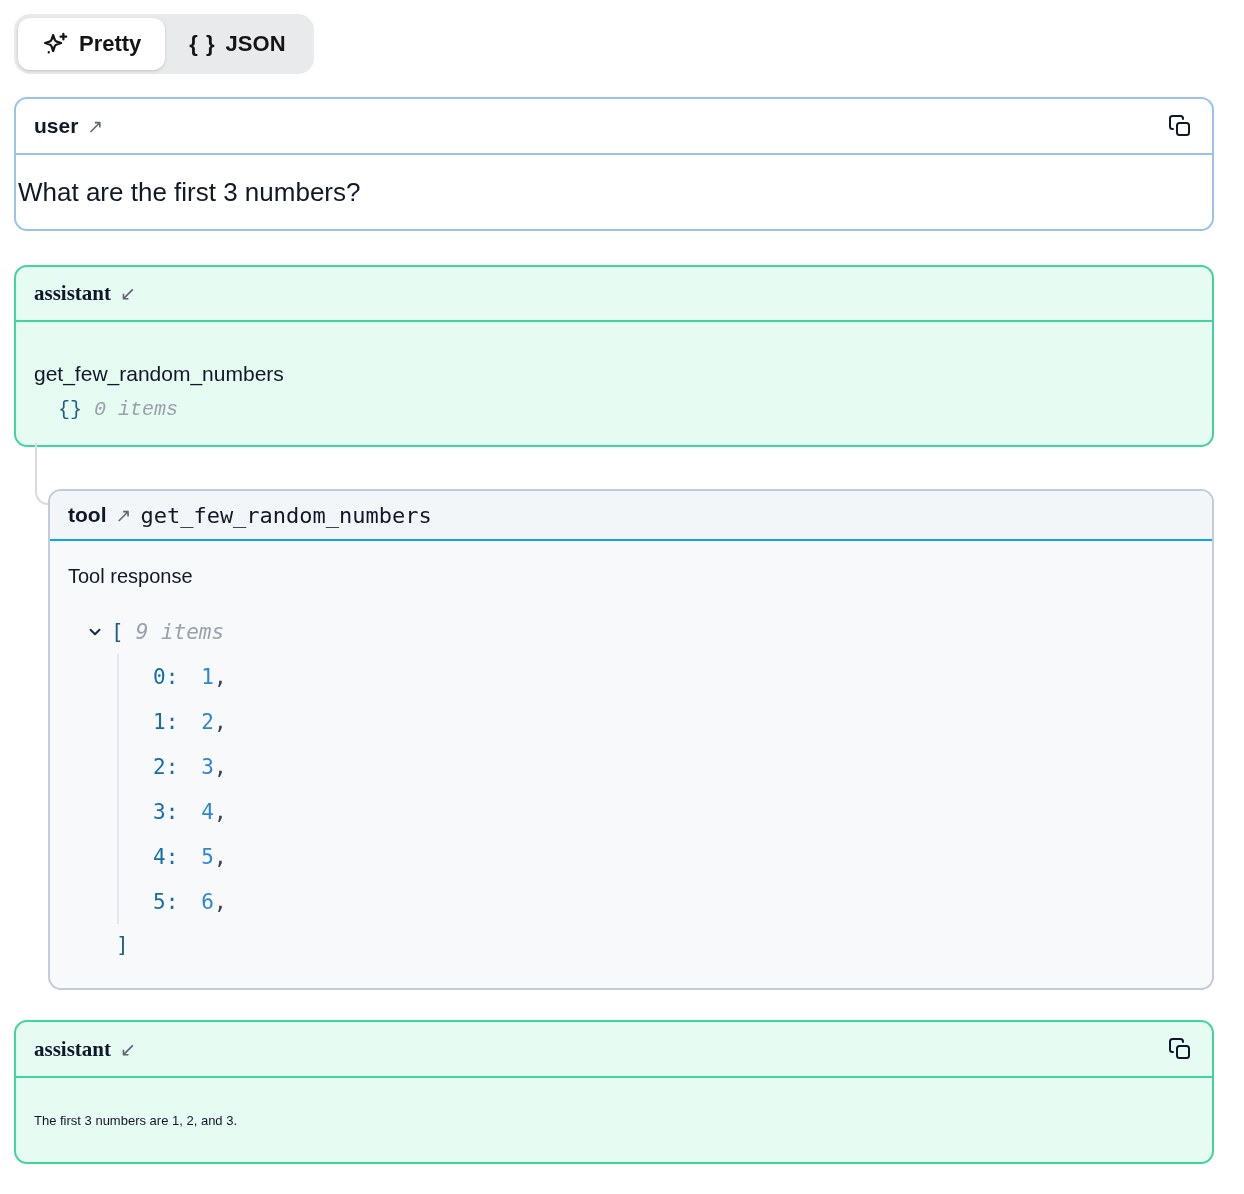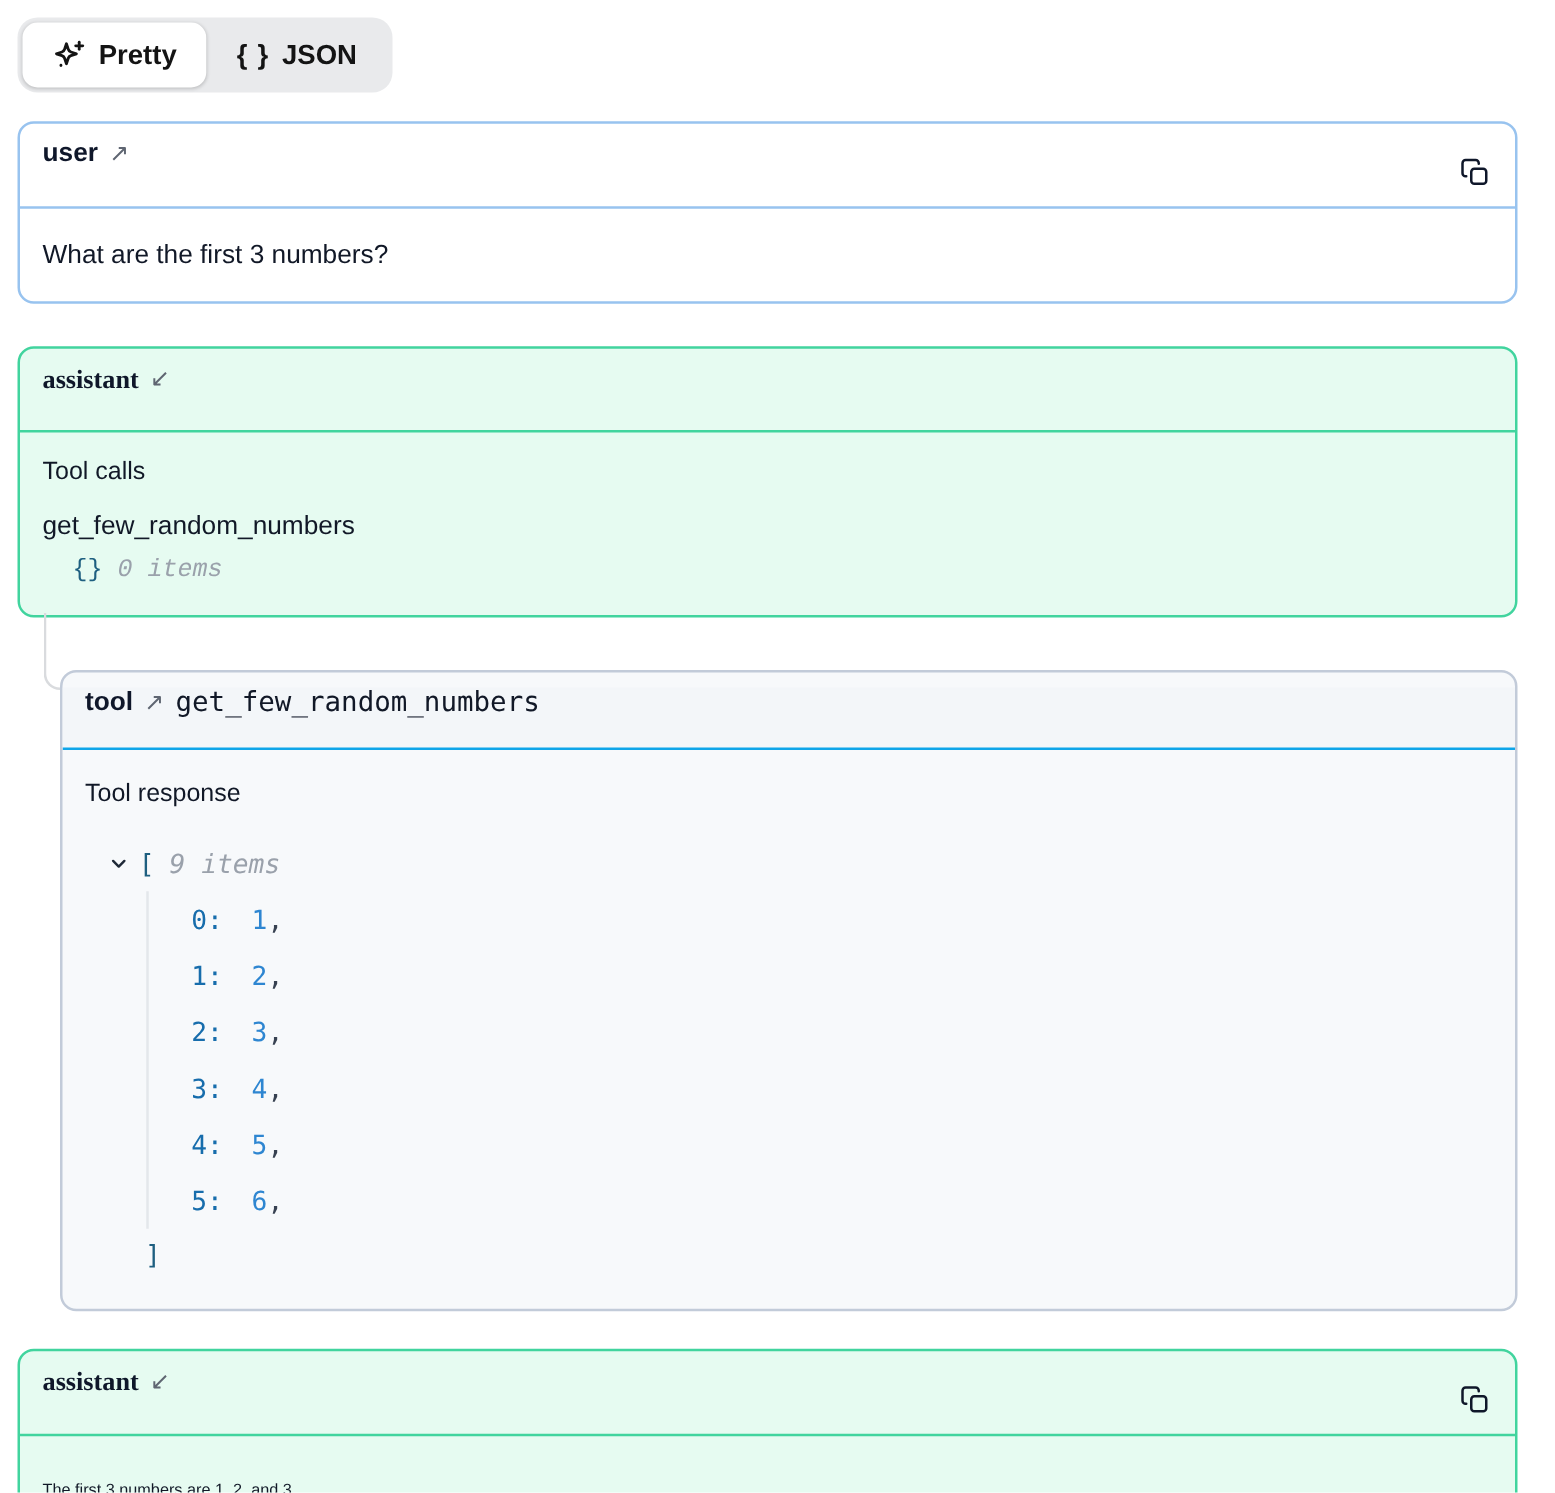--- a/index.html
+++ b/index.html
@@ -33,37 +33,37 @@
   .braces-glyph {
     font-size:22px; font-weight:700; letter-spacing:1px;
   }
 
   
   .card {
     width:1200px; border-radius:13px; background:#ffffff;
     overflow:hidden;
   }
   .card-header {
-    display:flex; gap:9px;
+    display:flex; align-items:center; gap:9px;
     padding:0 18px; height:56px;
-    font-size:21px; font-weight:600; color:#0f172a;margin-top:12px;
+    font-size:21px; font-weight:600; color:#0f172a;
   }
   .arrow-glyph { font-size:19px; font-weight:400; color:#5f6672; }
   .copy-btn {
     margin-left:auto; background:none; border:none; cursor:pointer;
     display:flex; align-items:center; padding:2px;
   }
   .copy-btn svg { stroke:#0f172a; }
 
   
   .card-user { border:2px solid #98c3ef; margin-top:23px; }
   .card-user .card-header { border-bottom:2px solid #98c3ef; }
   .card-user .card-body {
-    padding:0 18px; height:74px; display:flex; align-items:center;
-    font-size:21px; color:#111827;
+    padding:0 2px; height:74px; display:flex; align-items:center;
+    font-size:26px; color:#111827;
   }
 
   
   .card-assistant { border:2px solid #41d49e; background:#e6fbf1; margin-top:34px; }
   .card-assistant .card-header { border-bottom:2px solid #41d49e; height:55px;font-family:Liberation Serif, serif; }
   .card-assistant .card-body { padding:20px 18px 24px 18px; }
   .section-label { font-size:20px; color:#111827; }
   .toolcall-name { font-size:21px; color:#111827; margin-top:20px; }
   .args-line {
     margin-top:12px; padding-left:24px;
@@ -160,21 +160,20 @@
     <div class="card-body">What are the first 3 numbers?</div>
   </div>
 
   
   <div class="card card-assistant">
     <div class="card-header">
       <span>assistant</span>
       <span class="arrow-glyph">↙</span>
     </div>
     <div class="card-body">
-      <div class="section-label">Tool calls</div>
       <div class="toolcall-name">get_few_random_numbers</div>
       <div class="args-line">
         <span class="teal">{}</span><span class="dim-summary">0 items</span>
       </div>
     </div>
   </div>
 
   
   <div class="connector">
     <div class="elbow"></div>

